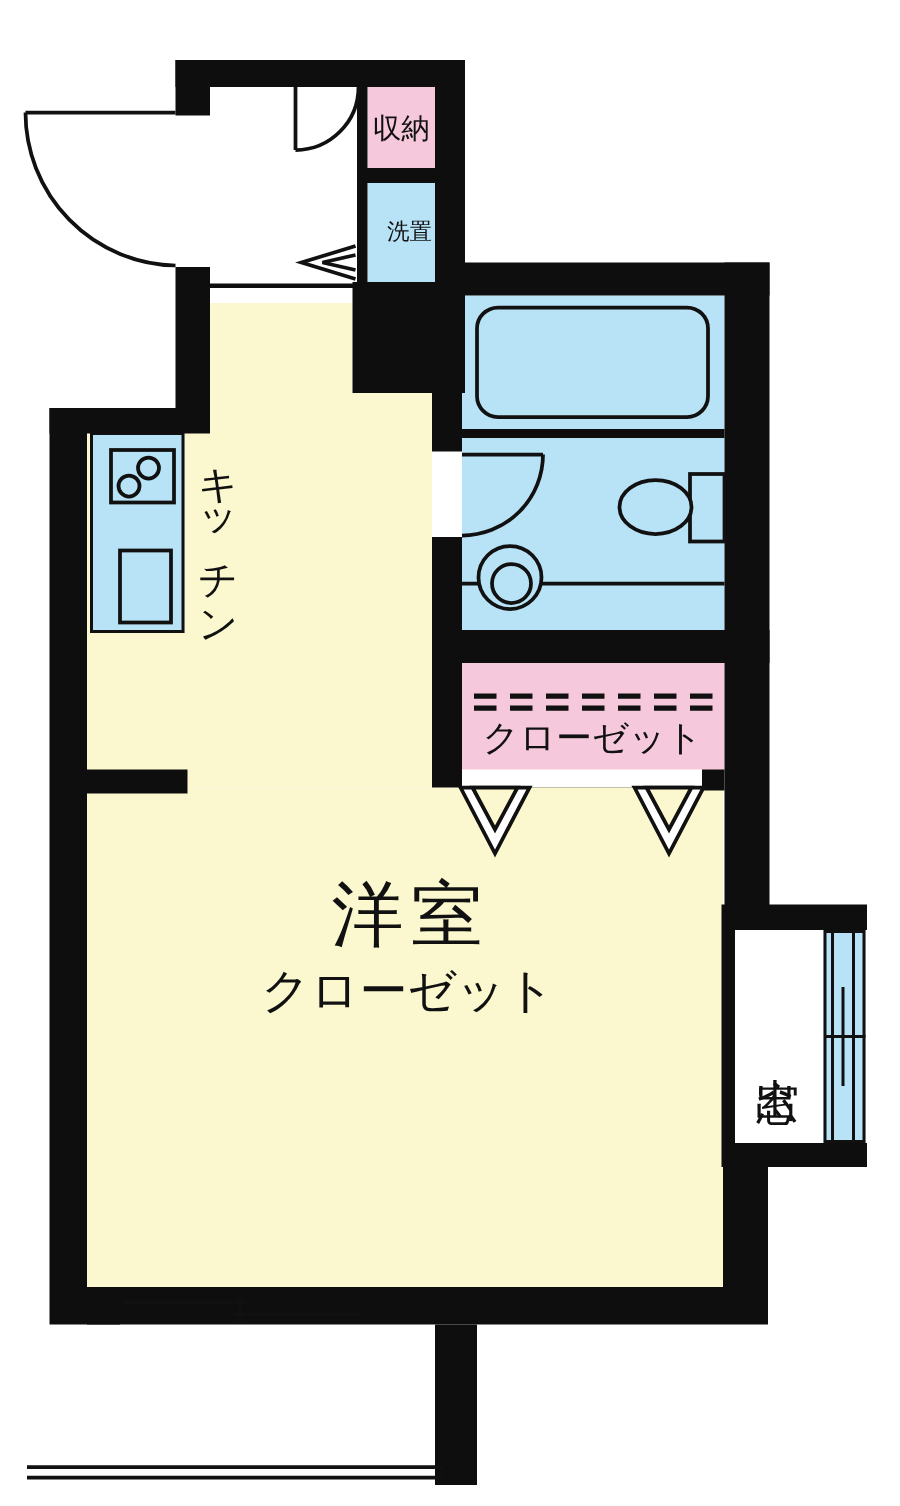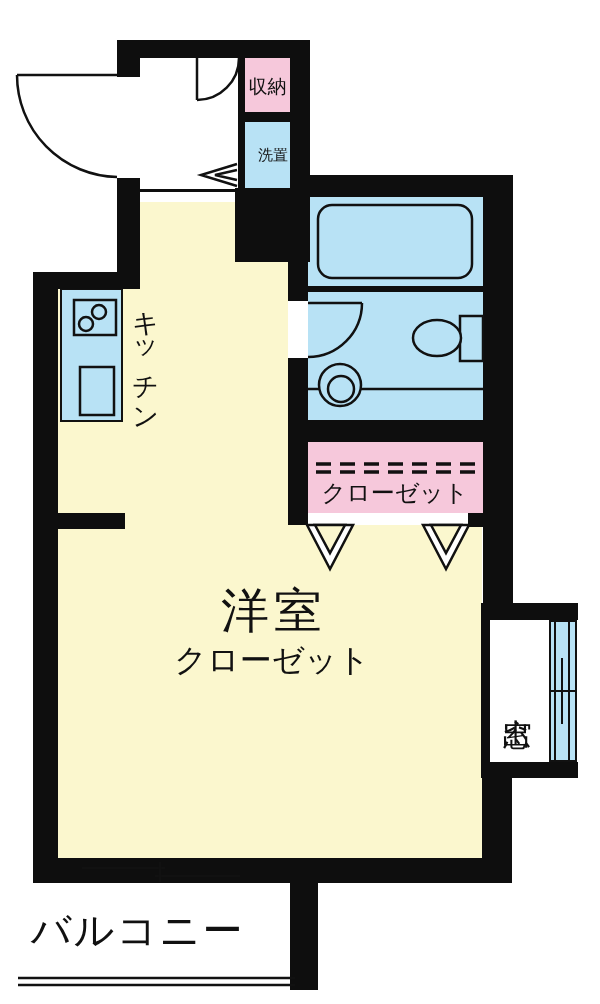--- a/index.html
+++ b/index.html
@@ -132,15 +132,14 @@
     </g>
   </svg>
 
   <div class="label" style="left:245px;top:65px;width:45px;height:42px;font-size:19px;">収納</div>
   <div class="label" style="left:245px;top:133px;width:56px;height:42px;font-size:15px;">洗置</div>
   <div class="label vertical" style="left:130px;top:303px;width:32px;height:108px;font-size:26px;letter-spacing:2px;">キッチン</div>
   <div class="label" style="left:307px;top:478px;width:176px;height:30px;font-size:24px;">クローゼット</div>
   <div class="label" style="left:174px;top:583px;width:200px;height:55px;font-size:48px;letter-spacing:5px;">洋室</div>
   <div class="label" style="left:122px;top:641px;width:300px;height:38px;font-size:32px;">クローゼット</div>
   <div class="label vertical" style="left:500px;top:640px;width:34px;height:110px;font-size:30px;">出窓</div>
-  <div class="label" style="left:35px;top:905px;width:205px;height:50px;font-size:40px;letter-spacing:2px;">バルコニー</div>
 
 </div>
 
 </body></html>

